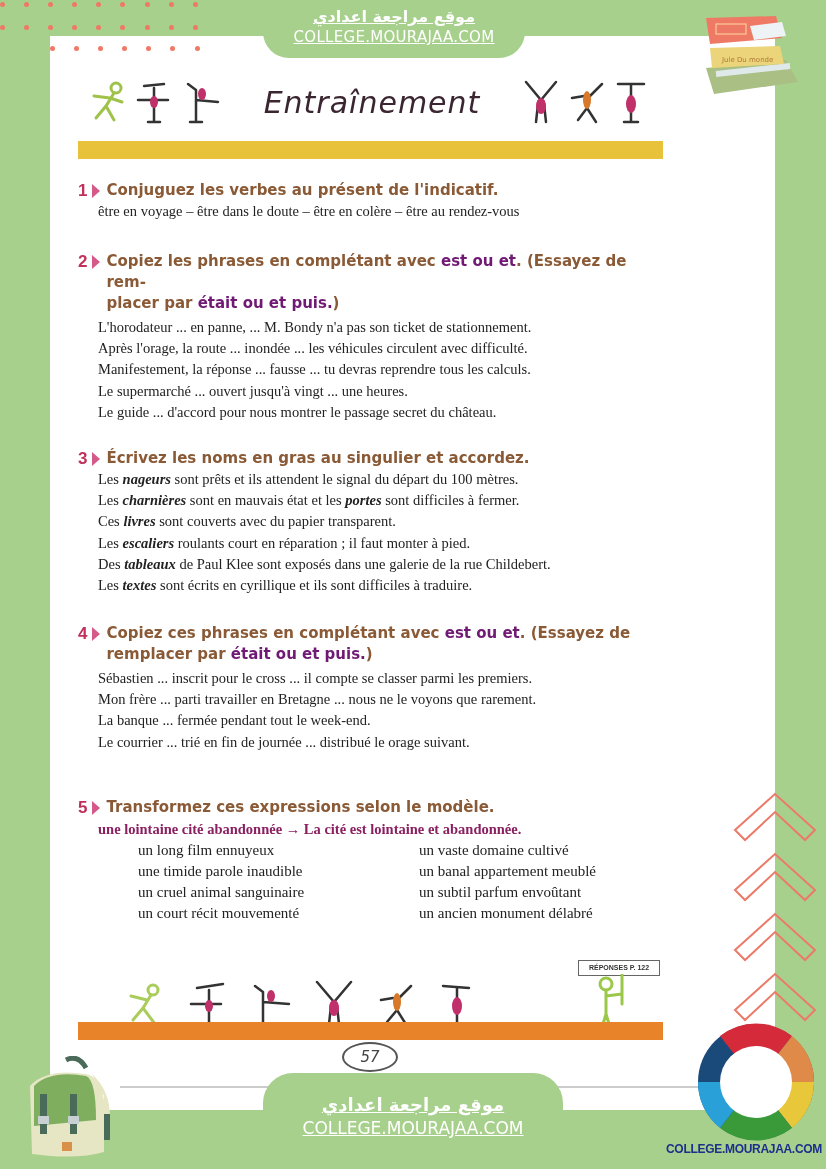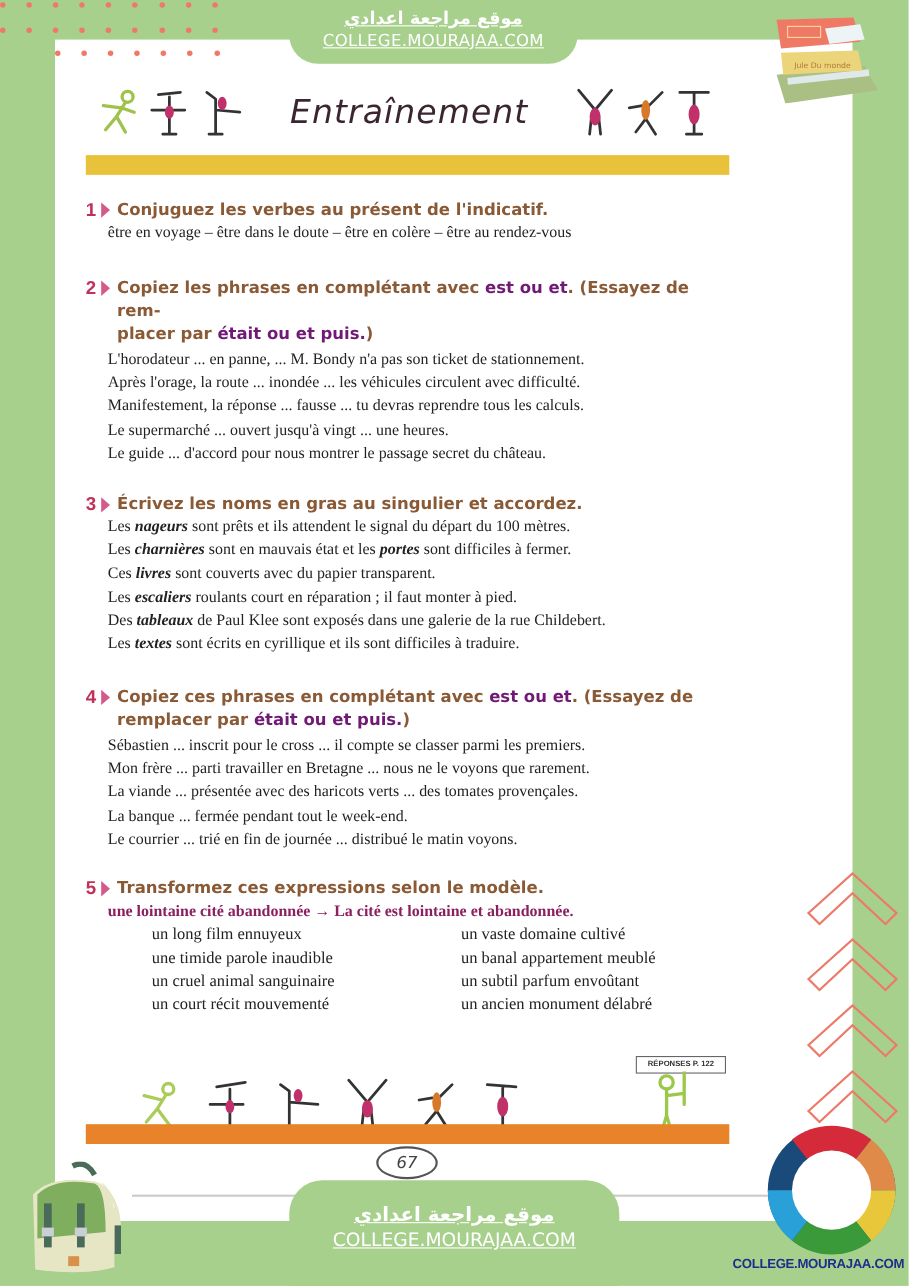--- a/index.html
+++ b/index.html
@@ -203,23 +203,22 @@
 
 <div class="ex" style="top:623px">
   <div class="ex-head">
     <span class="ex-num">4</span>
     <span class="marker"></span>
     <span class="ex-title"><span>Copiez ces phrases en complétant avec </span><span class="hl">est ou et</span><span>. (Essayez de</span><br><span>remplacer par </span><span class="hl">était ou et puis.</span><span>)</span></span>
   </div>
   <div class="ex-body" style="margin-top:3px">
     <div class="line">Sébastien ... inscrit pour le cross ... il compte se classer parmi les premiers.</div>
     <div class="line">Mon frère ... parti travailler en Bretagne ... nous ne le voyons que rarement.</div>
-    <div class="line">La viande ... présentée avec des haricots verts ... des tomates provençales.</div>
     <div class="line">La banque ... fermée pendant tout le week-end.</div>
-    <div class="line">Le courrier ... trié en fin de journée ... distribué le matin voyons.</div>
+    <div class="line">Le courrier ... trié en fin de journée ... distribué le orage suivant.</div>
   </div>
 </div>
 
 <div class="ex" style="top:797px">
   <div class="ex-head">
     <span class="ex-num">5</span>
     <span class="marker"></span>
     <span class="ex-title">Transformez ces expressions selon le modèle.</span>
   </div>
   <div class="model">une lointaine cité abandonnée → La cité est lointaine et abandonnée.</div>
@@ -278,21 +277,21 @@
     </svg>
 </div>
 <div class="sign">RÉPONSES P. 122</div>
 <svg style="position:absolute;left:592px;top:974px" width="40" height="62" viewBox="0 0 40 62">
     <g stroke="#9cc84a" stroke-width="3" fill="none" stroke-linecap="round">
       <circle cx="14" cy="10" r="6"></circle>
       <path d="M14 16 L14 40 M14 40 L8 60 M14 40 L20 60 M14 22 L30 20 M30 0 L30 30"></path>
     </g>
   </svg>
 <div class="orange-bar"></div>
-<div class="page-num">67</div>
+<div class="page-num">57</div>
 <div style="position:absolute;left:120px;top:1086px;width:655px;height:2px;background:#ccc"></div>
 
 <svg class="chevrons" viewBox="0 0 85 240">
   <g fill="none" stroke="#ec7a68" stroke-width="2">
     <path d="M2 40 L42 4 L82 40 L72 50 L42 22 L12 50 Z"></path>
     <path d="M2 100 L42 64 L82 100 L72 110 L42 82 L12 110 Z"></path>
     <path d="M2 160 L42 124 L82 160 L72 170 L42 142 L12 170 Z"></path>
     <path d="M2 220 L42 184 L82 220 L72 230 L42 202 L12 230 Z"></path>
   </g>
 </svg>

